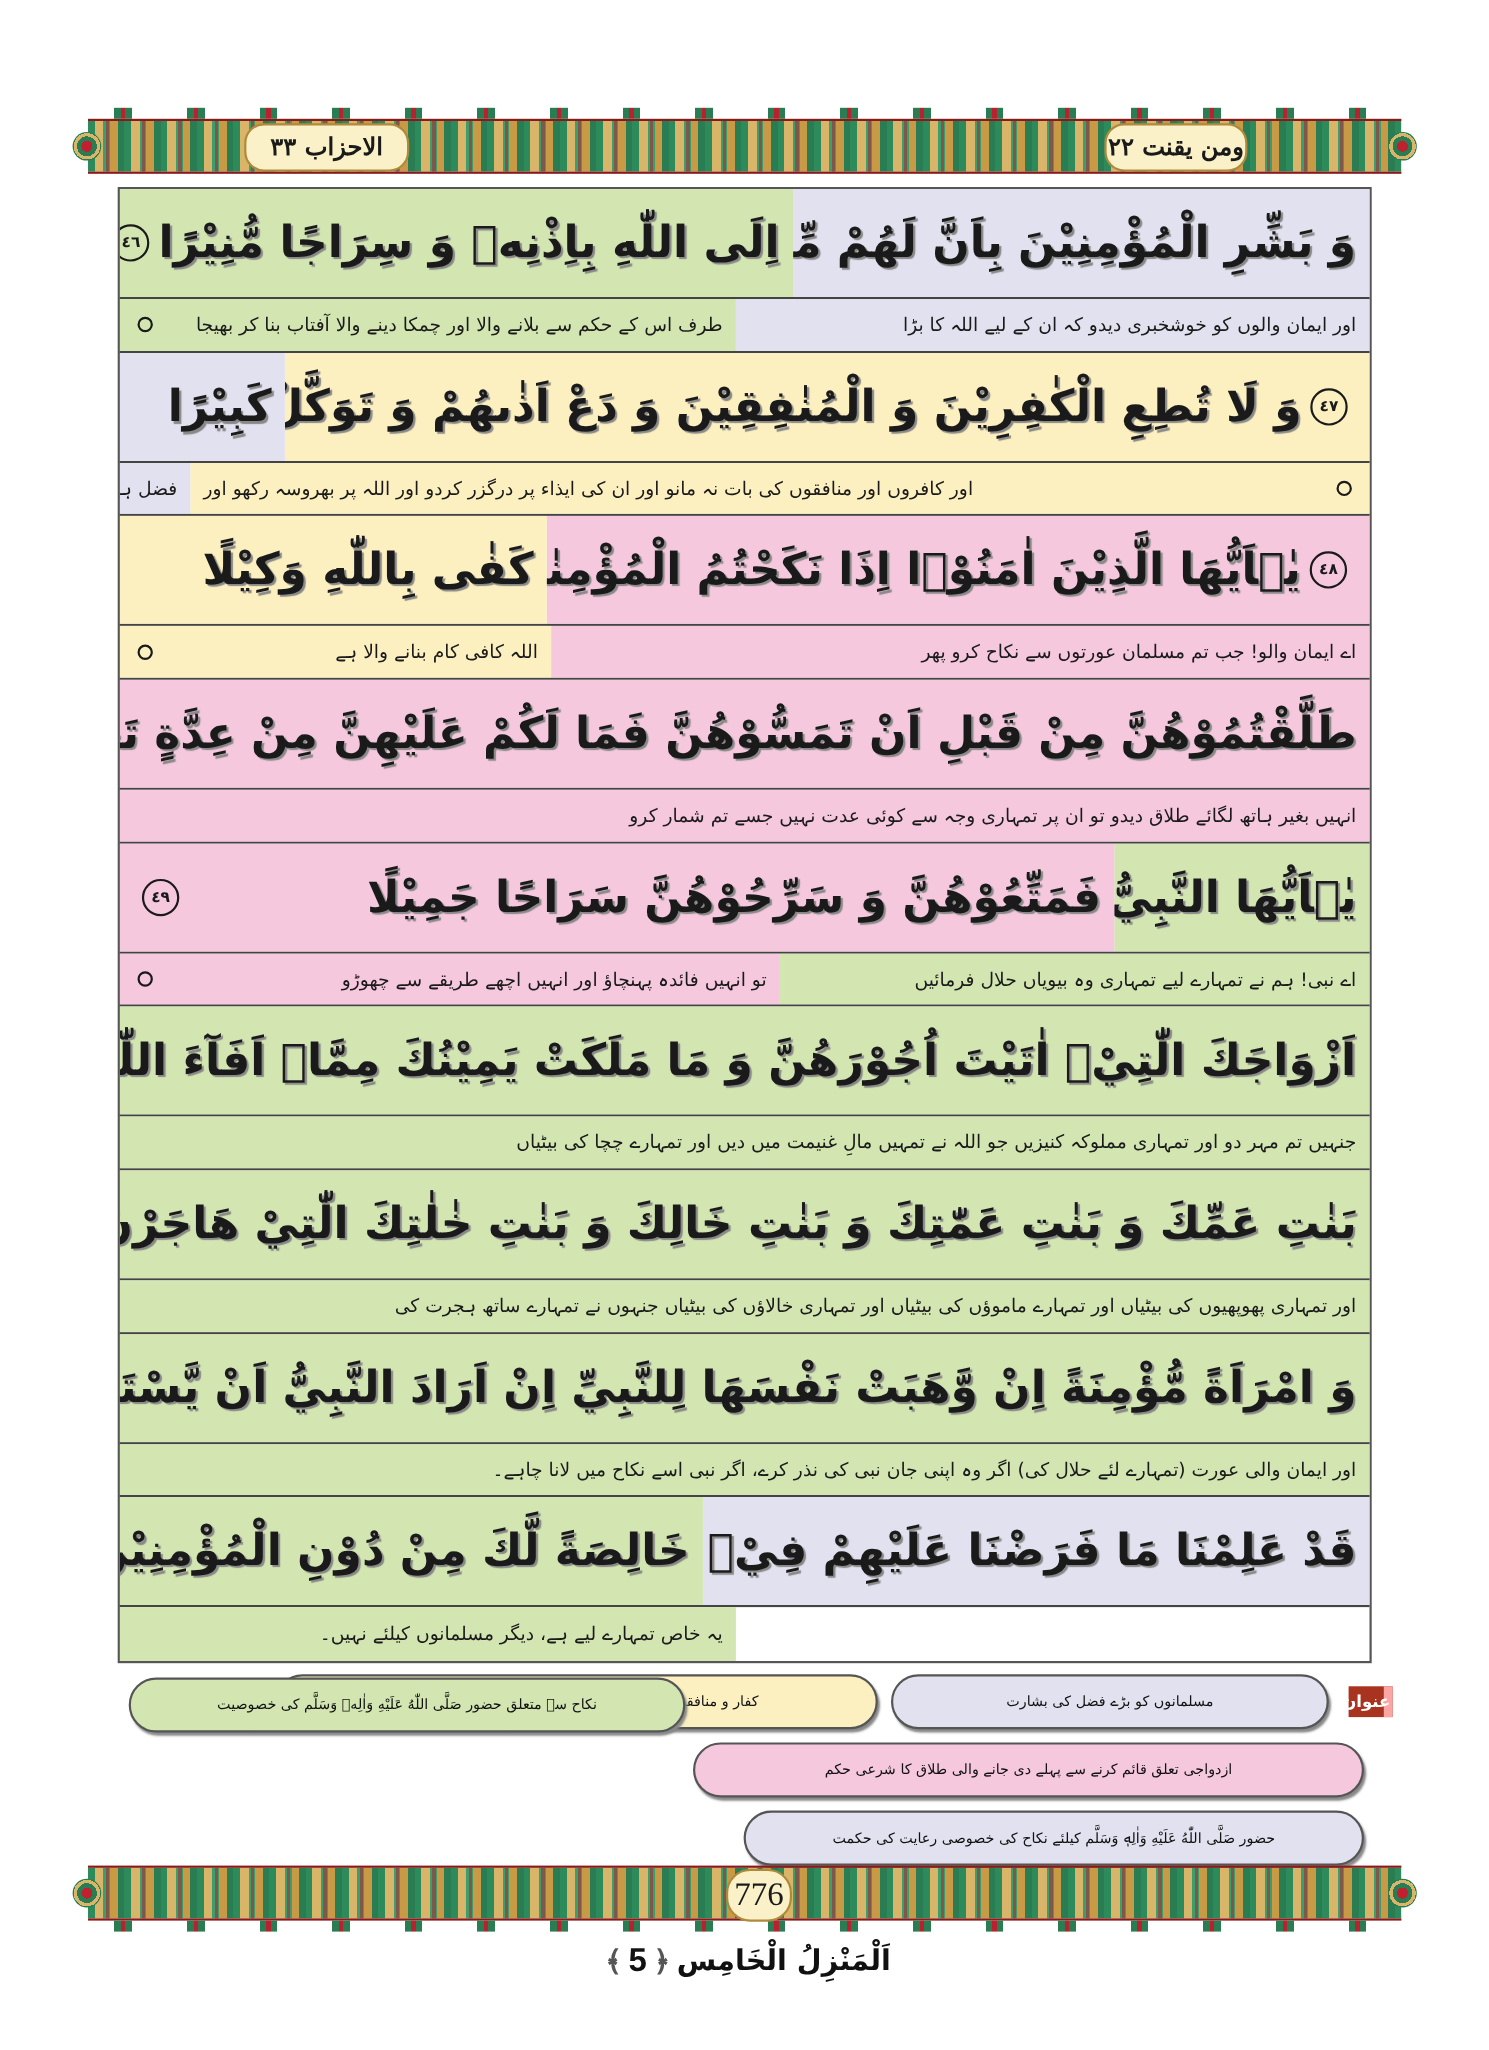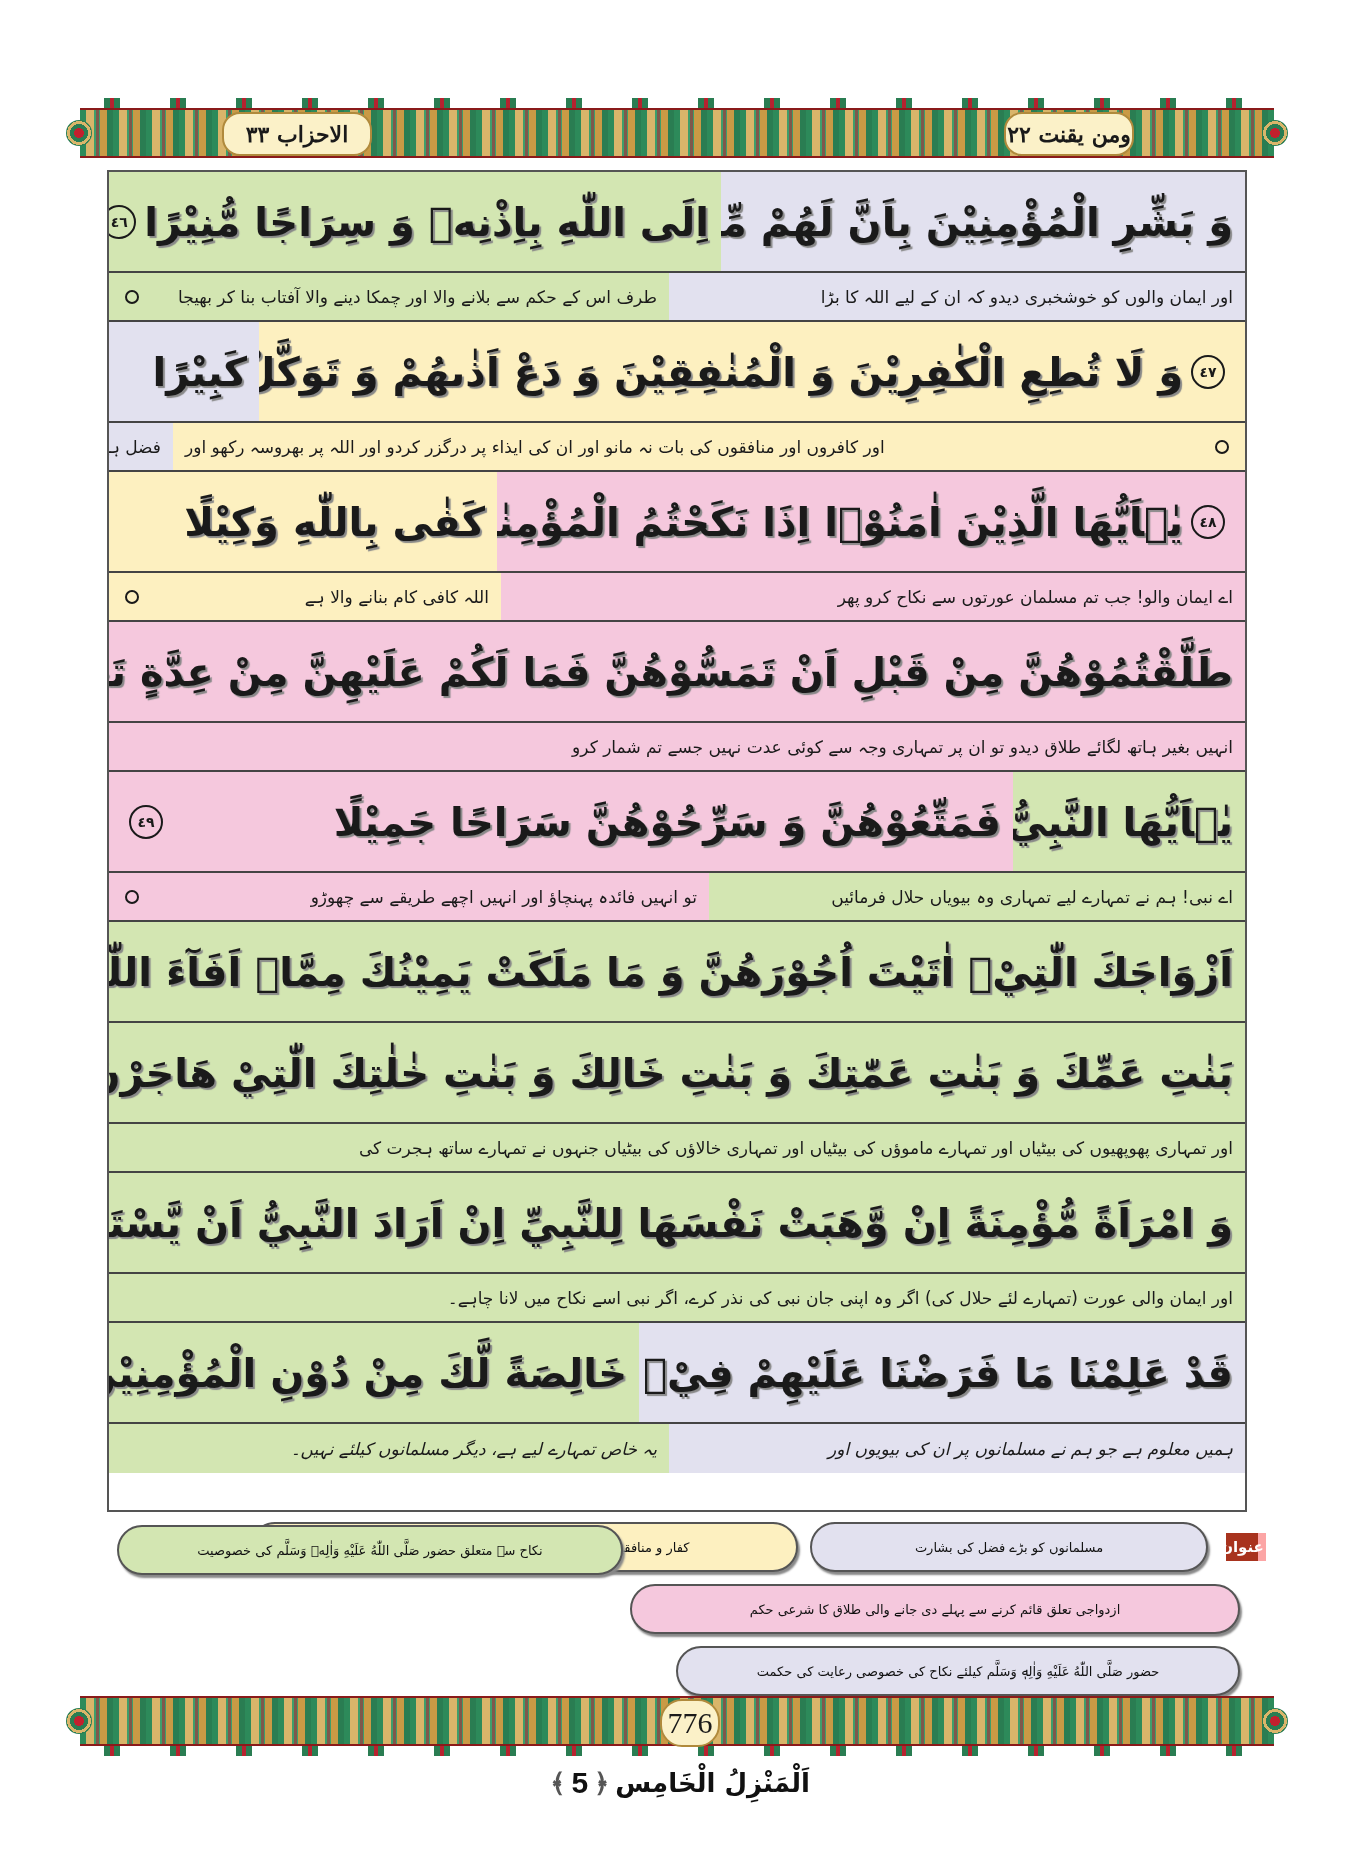--- a/index.html
+++ b/index.html
@@ -50,21 +50,21 @@
     .frame {
       position: absolute; left: 107px; top: 170px; width: 1140px; height: 1342px;
       border: 2px solid #555;
       display: flex; flex-direction: column;
     }
     .row {
       position: relative; display: flex; flex-direction: row-reverse;
       border-bottom: 2px solid #444;
       direction: rtl;
     }
-    .row:last-child { border-bottom: none; font-style: italic; }
+    .row:last-child { border-bottom: none; }
     .row.arabic { height: 101px; }
     .row.urdu { height: 49px; }
     .seg { height: 100%; display: flex; align-items: center; padding: 0 12px; overflow: hidden; white-space: nowrap; }
     .seg.grow { flex: 1; }
     .arabic .seg {
       font-family: "DejaVu Sans", sans-serif; font-weight: bold; font-size: 40px; color: #1a1a1a;
       text-shadow: 2px 2px 1px #888;
       justify-content: space-between;
     }
     .urdu .seg {
@@ -213,20 +213,25 @@
       <span>اے نبی! ہم نے تمہارے لیے تمہاری وہ بیویاں حلال فرمائیں</span>
     </div>
   </div>
 
   <div class="row arabic">
     <div class="seg grow c-grn">
       <span>اَزْوَاجَكَ الّٰتِيْۤ اٰتَيْتَ اُجُوْرَهُنَّ وَ مَا مَلَكَتْ يَمِيْنُكَ مِمَّاۤ اَفَآءَ اللّٰهُ عَلَيْكَ وَ</span>
     </div>
   </div>
 
+  <div class="row urdu">
+    <div class="seg grow c-grn">
+      <span>جنہیں تم مہر دو اور تمہاری مملوکہ کنیزیں جو اللہ نے تمہیں مالِ غنیمت میں دیں اور تمہارے چچا کی بیٹیاں</span>
+    </div>
+  </div>
 
   <div class="row arabic">
     <div class="seg grow c-grn">
       <span>بَنٰتِ عَمِّكَ وَ بَنٰتِ عَمّٰتِكَ وَ بَنٰتِ خَالِكَ وَ بَنٰتِ خٰلٰتِكَ الّٰتِيْ هَاجَرْنَ مَعَكَ</span>
 
     </div>
   </div>
 
   <div class="row urdu">
     <div class="seg grow c-grn">
@@ -253,23 +258,20 @@
 
     </div>
     <div class="seg grow c-lav">
       <span>قَدْ عَلِمْنَا مَا فَرَضْنَا عَلَيْهِمْ فِيْۤ اَزْوَاجِهِمْ وَ</span>
     </div>
   </div>
 
   <div class="row urdu">
     <div class="seg c-grn" style="width:560px">
       <span>یہ خاص تمہارے لیے ہے، دیگر مسلمانوں کیلئے نہیں۔</span>
-    </div>
-    <div class="seg grow c-lav">
-      <span>ہمیں معلوم ہے جو ہم نے مسلمانوں پر ان کی بیویوں اور</span>
     </div>
   </div>
 </div>
 
 <div class="unwan-label">عنوان</div>
 <div class="topic t1">مسلمانوں کو بڑے فضل کی بشارت</div>
 <div class="topic t2">کفار و منافقین کی ایذا سے درگزر کرنے اور توکل کرنے کا حکم</div>
 <div class="topic t3">ازدواجی تعلق قائم کرنے سے پہلے دی جانے والی طلاق کا شرعی حکم</div>
 <div class="topic t4">نکاح سے متعلق حضور صَلَّى اللّٰهُ عَلَيْهِ وَاٰلِهٖ وَسَلَّم کی خصوصیت</div>
 <div class="topic t5">حضور صَلَّى اللّٰهُ عَلَيْهِ وَاٰلِهٖ وَسَلَّم کیلئے نکاح کی خصوصی رعایت کی حکمت</div>

